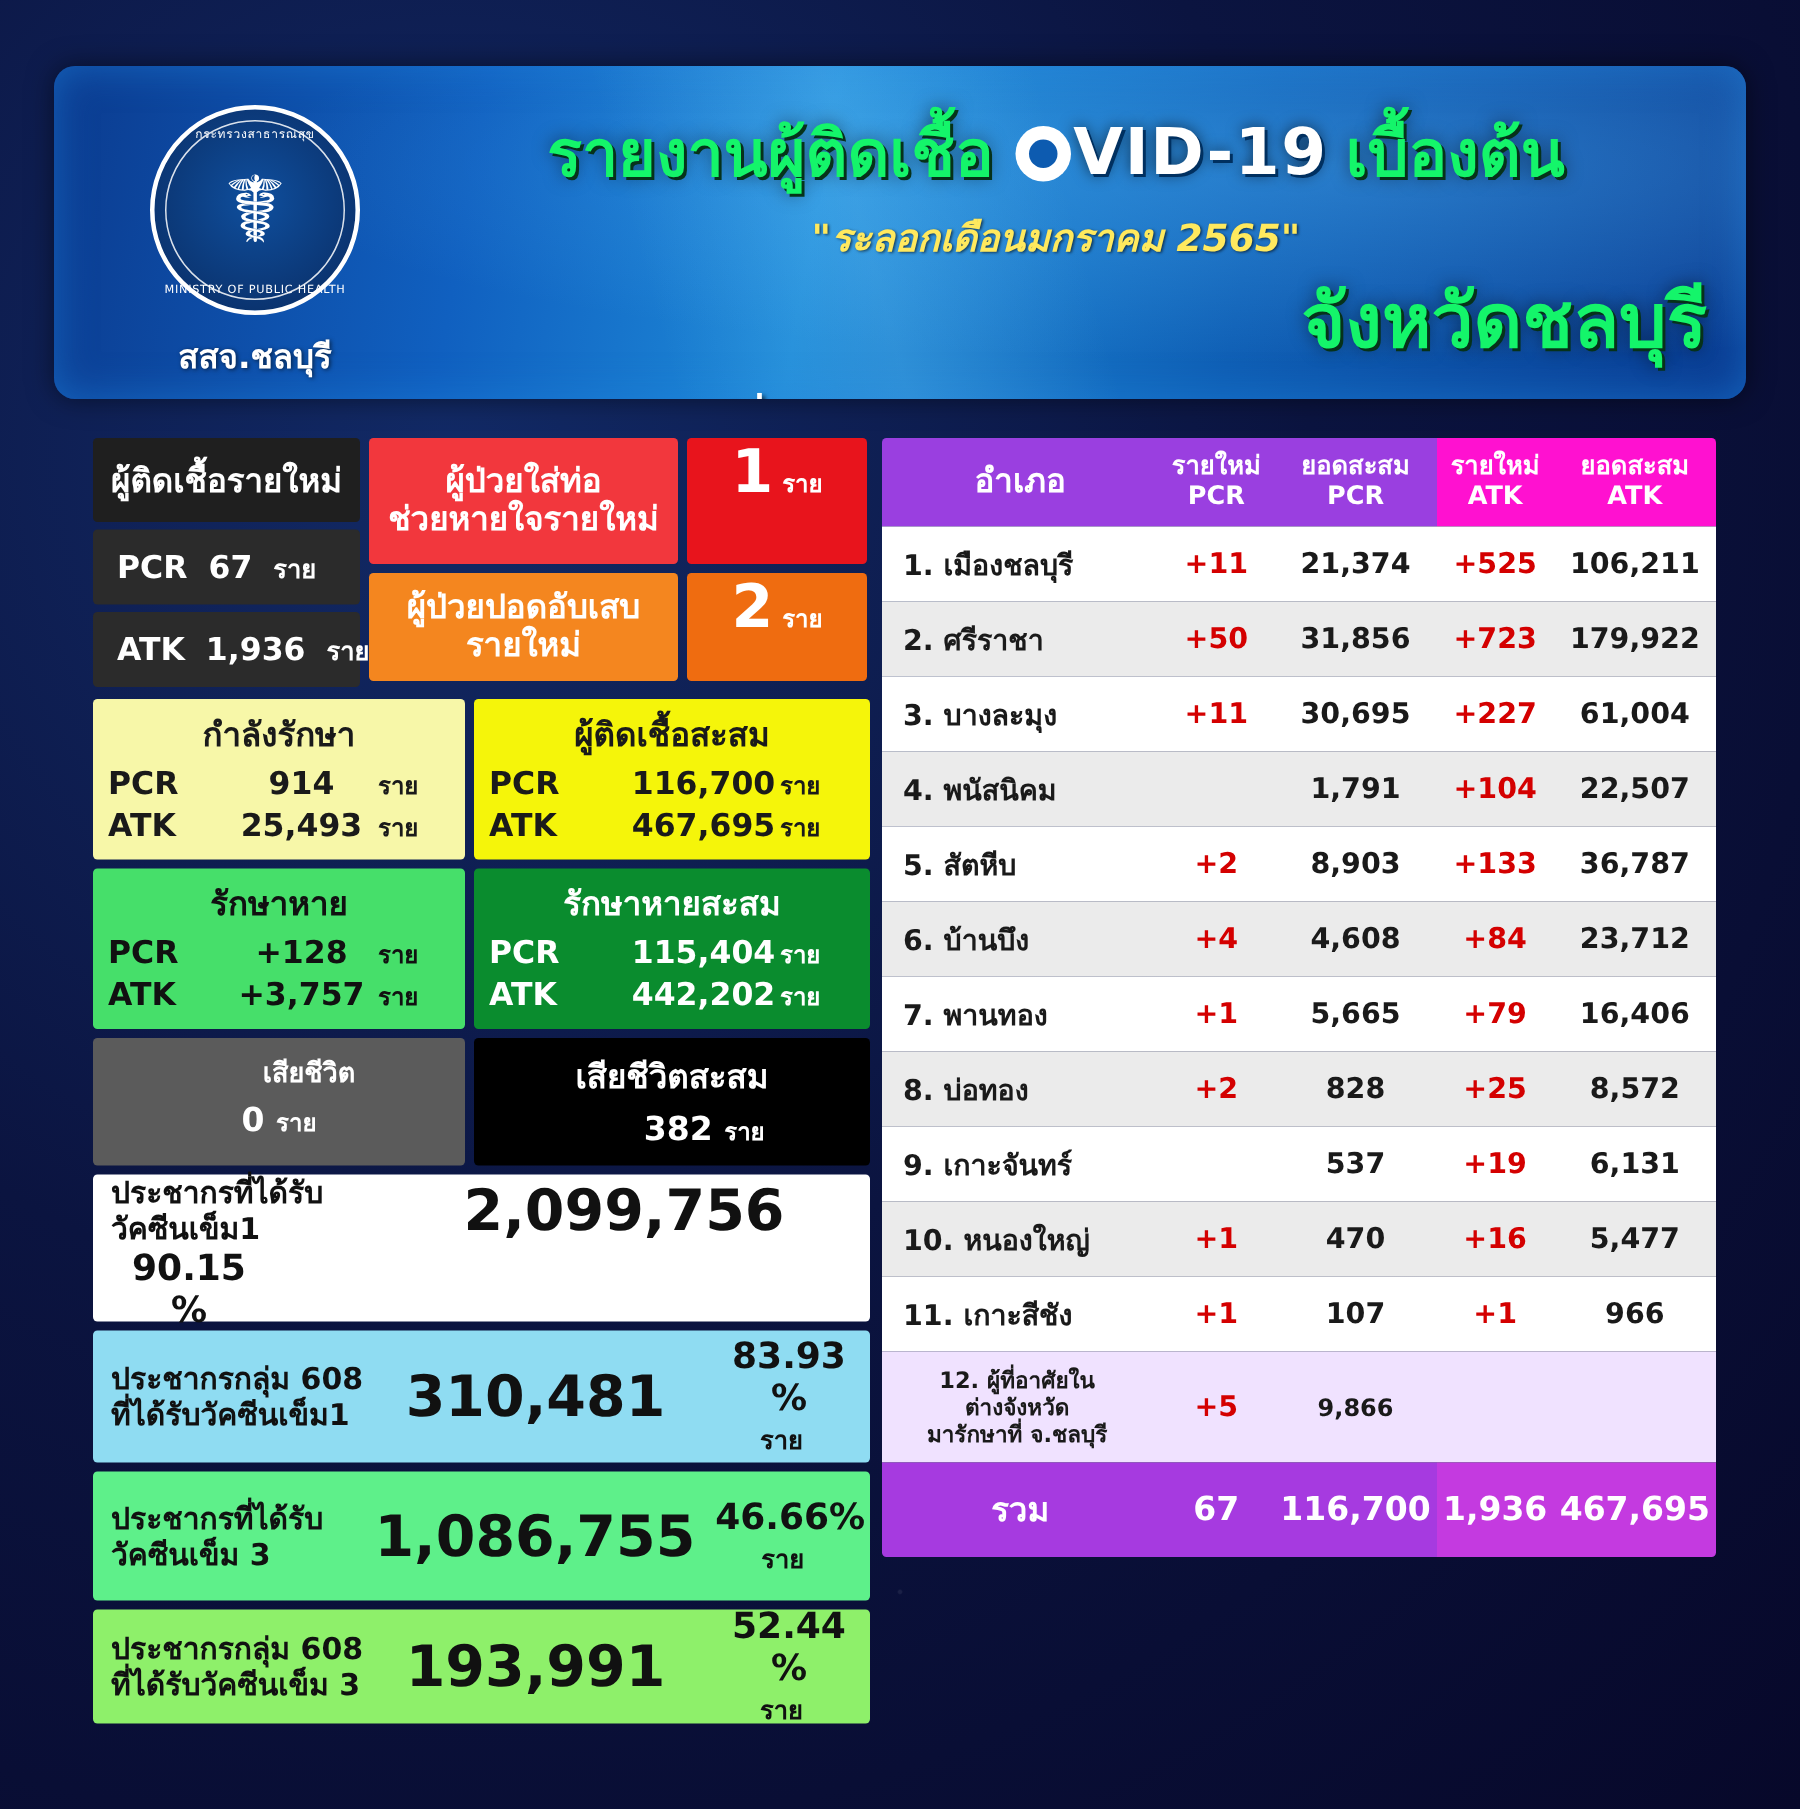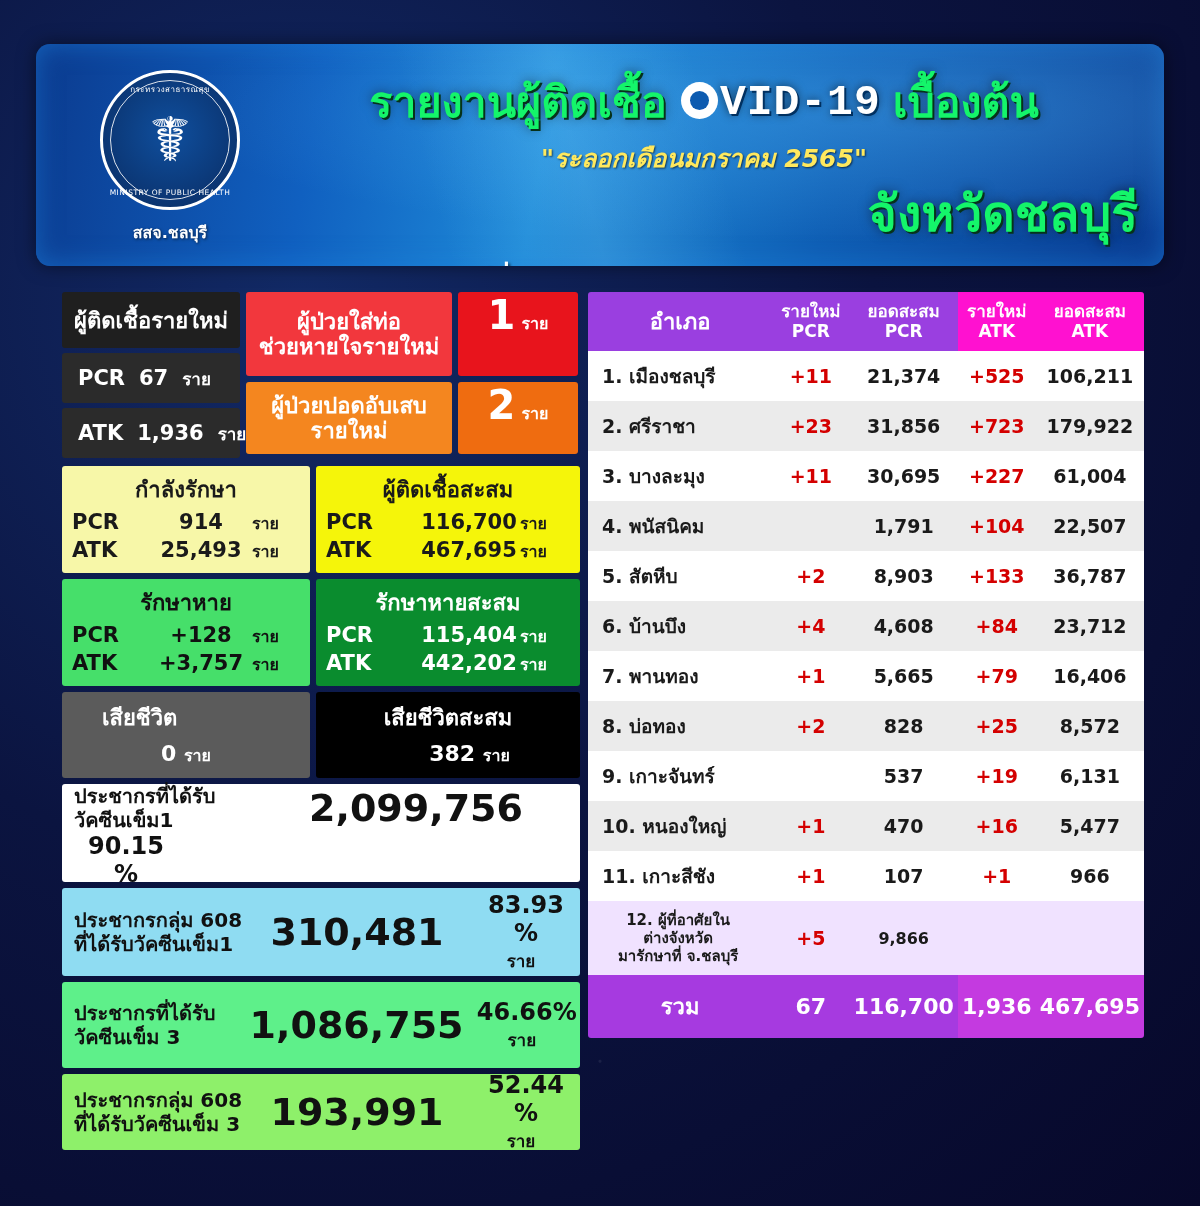--- a/index.html
+++ b/index.html
@@ -53,34 +53,33 @@
     position: absolute; inset: 7px; border-radius: 50%; border: 1.5px solid rgba(255,255,255,0.85);
   }
   #logo-top-text, #logo-bottom-text {
     position: absolute; left: 0; right: 0; text-align: center;
     font-size: 8px; color: #fff; letter-spacing: .5px;
   }
   #logo-top-text { top: 10px; }
   #logo-bottom-text { bottom: 10px; font-size: 7.5px; }
   #logo-caduceus { font-size: 62px; line-height: 1; color: #ffffff; }
   #logo-caption {
-    margin-top: 10px; color: #ffffff; font-size: 16px; font-weight: bold;
+    margin-top: 10px; color: #ffffff; font-size: 22px; font-weight: bold;
     text-shadow: 1px 1px 3px rgba(0,0,0,.6);
   }
   #header-text { position: absolute; left: 228px; top: 24px; right: 20px; z-index: 3; }
   #title-line1 {
     display: flex; align-items: center; justify-content: center; gap: 12px;
     color: #14f56a; font-size: 43px; font-weight: bold;
     text-shadow: 2px 2px 0 #06321a, 0 0 12px rgba(0,0,0,.5);
     white-space: nowrap;
   }
   #title-line1 .covid {
     color: #ffffff; letter-spacing: 1px;
     text-shadow: 2px 2px 0 #003060, 0 0 10px rgba(0,0,0,.6);
-    font-family: Liberation Mono, monospace;
   }
   .virus-o {
     display: inline-block; width: 37px; height: 37px; border-radius: 50%;
     background: #ffffff; position: relative; vertical-align: -5px; margin: 0 2px;
   }
   .virus-o::before {
     content: ""; position: absolute; inset: 9px; border-radius: 50%; background: #0d5bb0;
   }
   #title-line2 {
     text-align: center; color: #ffe95e; font-size: 25px; font-style: italic; font-weight: bold;
@@ -139,21 +138,21 @@
   .panel .prow .u { font-size: 16px; }
   #p-treating { width: 248px; background: #f7f7a8; color: #1a1a1a; }
   #p-total { width: 264px; background: #f5f50a; color: #1a1a1a; }
   #p-total .prow { grid-template-columns: 92px 1fr 50px; }
   #p-recov { width: 248px; background: #46df6a; color: #111; }
   #p-recovtot { width: 264px; background: #0a8c2e; color: #fff; }
   #p-recovtot .prow { grid-template-columns: 92px 1fr 50px; }
   #p-death {
     width: 248px; background: #5b5b5b; color: #fff; border-radius: 3px; padding: 8px 0 10px;
   }
-  #p-death .ptitle { font-size: 22px; font-weight: bold; text-align: left; padding-left: 40px; }
+  #p-death .ptitle { font-size: 18px; font-weight: bold; text-align: center; padding-left: 40px; }
   #p-death .drow { text-align: center; font-size: 22px; font-weight: bold; margin-top: 6px; }
   #p-death .drow .u { font-size: 16px; }
   #p-deathtot {
     width: 264px; background: #000000; color: #fff; border-radius: 3px; padding: 8px 0 10px;
   }
   #p-deathtot .ptitle { font-size: 22px; font-weight: bold; text-align: center; }
   #p-deathtot .drow { text-align: center; font-size: 22px; font-weight: bold; margin-top: 6px; padding-left: 43px; }
   #p-deathtot .drow .u { font-size: 16px; }
   
   .vac { width: 518px; border-radius: 3px; display: flex; align-items: center; position: relative;
@@ -419,21 +418,21 @@
     <tbody>
       <tr class="odd">
         <td class="name">1. เมืองชลบุรี</td>
         <td class="newv">+11</td>
         <td>21,374</td>
         <td class="newv">+525</td>
         <td>106,211</td>
       </tr>
       <tr class="even">
         <td class="name">2. ศรีราชา</td>
-        <td class="newv">+23</td>
+        <td class="newv">+50</td>
         <td>31,856</td>
         <td class="newv">+723</td>
         <td>179,922</td>
       </tr>
       <tr class="odd">
         <td class="name">3. บางละมุง</td>
         <td class="newv">+11</td>
         <td>30,695</td>
         <td class="newv">+227</td>
         <td>61,004</td>

